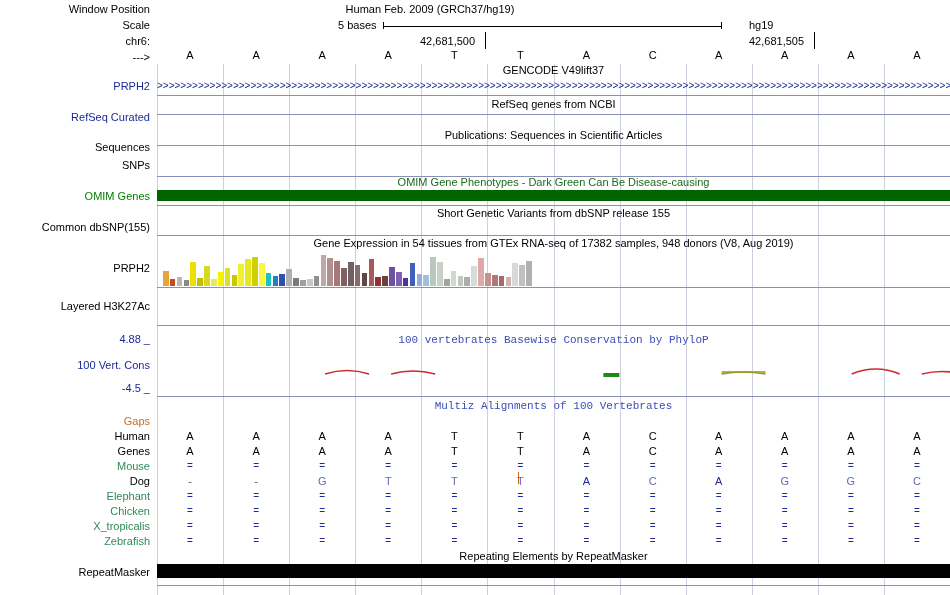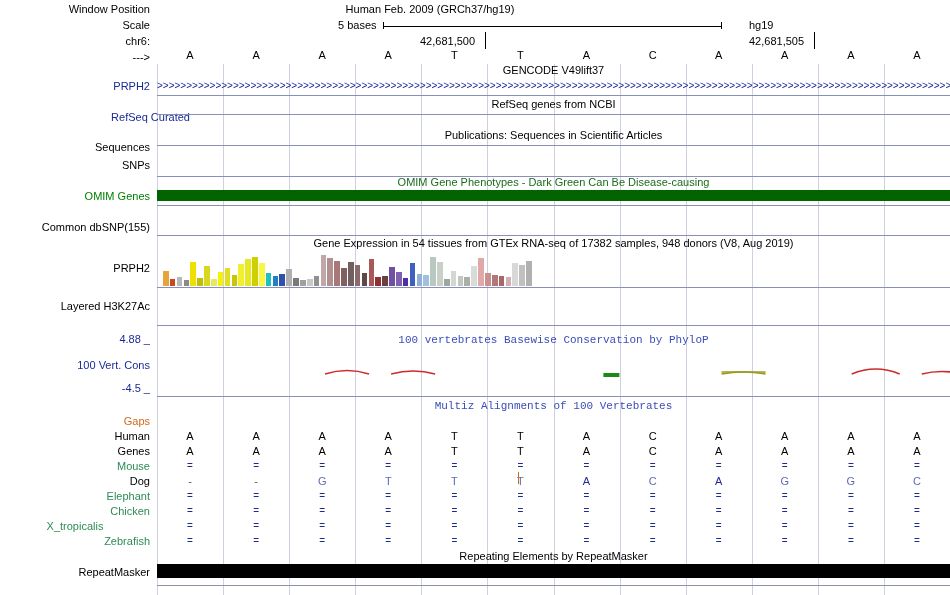--- a/index.html
+++ b/index.html
@@ -153,37 +153,38 @@
       <div class="grid-col" style="left: 594.75px; height: 531px;"></div>
       <div class="grid-col" style="left: 660.833px; height: 531px;"></div>
       <div class="grid-col" style="left: 726.917px; height: 531px;"></div>
     </div>
 
   <div class="abs lbl blue" style="left:0; top:80px; width:150px;">PRPH2</div>
   <div class="abs track-title" style="left:157px; top:64px; width:793px;">GENCODE V49lift37</div>
   <div class="abs arrowrow" style="left:157px; top:80px; width:793px; overflow:hidden;">&gt;&gt;&gt;&gt;&gt;&gt;&gt;&gt;&gt;&gt;&gt;&gt;&gt;&gt;&gt;&gt;&gt;&gt;&gt;&gt;&gt;&gt;&gt;&gt;&gt;&gt;&gt;&gt;&gt;&gt;&gt;&gt;&gt;&gt;&gt;&gt;&gt;&gt;&gt;&gt;&gt;&gt;&gt;&gt;&gt;&gt;&gt;&gt;&gt;&gt;&gt;&gt;&gt;&gt;&gt;&gt;&gt;&gt;&gt;&gt;&gt;&gt;&gt;&gt;&gt;&gt;&gt;&gt;&gt;&gt;&gt;&gt;&gt;&gt;&gt;&gt;&gt;&gt;&gt;&gt;&gt;&gt;&gt;&gt;&gt;&gt;&gt;&gt;&gt;&gt;&gt;&gt;&gt;&gt;&gt;&gt;&gt;&gt;&gt;&gt;&gt;&gt;&gt;&gt;&gt;&gt;&gt;&gt;&gt;&gt;&gt;&gt;&gt;&gt;&gt;&gt;&gt;&gt;&gt;&gt;&gt;&gt;&gt;&gt;&gt;&gt;&gt;&gt;&gt;&gt;&gt;&gt;&gt;&gt;&gt;&gt;&gt;&gt;&gt;&gt;&gt;&gt;&gt;&gt;&gt;&gt;&gt;&gt;&gt;&gt;&gt;&gt;&gt;&gt;&gt;&gt;&gt;&gt;&gt;&gt;&gt;&gt;&gt;&gt;&gt;&gt;&gt;&gt;&gt;&gt;&gt;&gt;&gt;&gt;&gt;&gt;&gt;&gt;&gt;&gt;&gt;&gt;&gt;&gt;&gt;&gt;&gt;</div>
   <div class="sep" style="left:157px; top:95px; width:793px;"></div>
 
-  <div class="abs lbl blue" style="left:0; top:111px; width:150px;margin-left:40px;">RefSeq Curated</div>
+  <div class="abs lbl blue" style="left:0; top:111px; width:150px;">RefSeq Curated</div>
   <div class="abs track-title" style="left:157px; top:98px; width:793px;">RefSeq genes from NCBI</div>
   <div class="sep" style="left:157px; top:114px; width:793px;"></div>
 
   <div class="abs lbl" style="left:0; top:141px; width:150px;">Sequences</div>
   <div class="abs track-title" style="left:157px; top:129px; width:793px;">Publications: Sequences in Scientific Articles</div>
   <div class="sep" style="left:157px; top:145px; width:793px;"></div>
 
   <div class="abs lbl" style="left:0; top:159px; width:150px;">SNPs</div>
   <div class="sep" style="left:157px; top:176px; width:793px;"></div>
 
   <div class="abs lbl green" style="left:0; top:190px; width:150px;">OMIM Genes</div>
   <div class="abs track-title green" style="left:157px; top:176px; width:793px;">OMIM Gene Phenotypes - Dark Green Can Be Disease-causing</div>
   <div class="abs omim-bar" style="left:157px; top:190px; width:793px;"></div>
   <div class="sep" style="left:157px; top:205px; width:793px;"></div>
 
   <div class="abs lbl" style="left:0; top:221px; width:150px;">Common dbSNP(155)</div>
+  <div class="abs track-title" style="left:157px; top:207px; width:793px;">Short Genetic Variants from dbSNP release 155</div>
   <div class="sep" style="left:157px; top:235px; width:793px;"></div>
 
   <div class="abs lbl" style="left:0; top:262px; width:150px;">PRPH2</div>
   <div class="abs track-title" style="left:157px; top:237px; width:793px;">Gene Expression in 54 tissues from GTEx RNA-seq of 17382 samples, 948 donors (V8, Aug 2019)</div>
   <div id="gtex-chart" class="abs" style="left:163px; top:253px; width:370px; height:33px;">
       <div class="gtex-bar" style="left: 0px; width: 5.65185px; height: 15.5px; background: rgb(232, 163, 61);"></div>
       <div class="gtex-bar" style="left: 6.85185px; width: 5.65185px; height: 6.64286px; background: rgb(201, 74, 32);"></div>
       <div class="gtex-bar" style="left: 13.7037px; width: 5.65185px; height: 8.85714px; background: rgb(184, 184, 184);"></div>
       <div class="gtex-bar" style="left: 20.5556px; width: 5.65185px; height: 5.53571px; background: rgb(138, 138, 138);"></div>
       <div class="gtex-bar" style="left: 27.4074px; width: 5.65185px; height: 24.3571px; background: rgb(240, 224, 0);"></div>
@@ -332,21 +333,21 @@
       <div class="abs align-base" style="left: 289.167px; top: 75px; width: 66.0833px; color: rgb(27, 42, 148); font-size: 10px;">=</div>
       <div class="abs align-base" style="left: 355.25px; top: 75px; width: 66.0833px; color: rgb(27, 42, 148); font-size: 10px;">=</div>
       <div class="abs align-base" style="left: 421.333px; top: 75px; width: 66.0833px; color: rgb(27, 42, 148); font-size: 10px;">=</div>
       <div class="abs align-base" style="left: 487.417px; top: 75px; width: 66.0833px; color: rgb(27, 42, 148); font-size: 10px;">=</div>
       <div class="abs align-base" style="left: 553.5px; top: 75px; width: 66.0833px; color: rgb(27, 42, 148); font-size: 10px;">=</div>
       <div class="abs align-base" style="left: 619.583px; top: 75px; width: 66.0833px; color: rgb(27, 42, 148); font-size: 10px;">=</div>
       <div class="abs align-base" style="left: 685.667px; top: 75px; width: 66.0833px; color: rgb(27, 42, 148); font-size: 10px;">=</div>
       <div class="abs align-base" style="left: 751.75px; top: 75px; width: 66.0833px; color: rgb(27, 42, 148); font-size: 10px;">=</div>
       <div class="abs align-base" style="left: 817.833px; top: 75px; width: 66.0833px; color: rgb(27, 42, 148); font-size: 10px;">=</div>
       <div class="abs align-base" style="left: 883.917px; top: 75px; width: 66.0833px; color: rgb(27, 42, 148); font-size: 10px;">=</div>
-      <div class="abs lbl" style="left: 0px; top: 90px; width: 150px; color: rgb(46, 139, 87); text-align: center;">X_tropicalis</div>
+      <div class="abs lbl" style="left: 0px; top: 90px; width: 150px; color: rgb(46, 139, 87);">X_tropicalis</div>
       <div class="abs align-base" style="left: 157px; top: 90px; width: 66.0833px; color: rgb(27, 42, 148); font-size: 10px;">=</div>
       <div class="abs align-base" style="left: 223.083px; top: 90px; width: 66.0833px; color: rgb(27, 42, 148); font-size: 10px;">=</div>
       <div class="abs align-base" style="left: 289.167px; top: 90px; width: 66.0833px; color: rgb(27, 42, 148); font-size: 10px;">=</div>
       <div class="abs align-base" style="left: 355.25px; top: 90px; width: 66.0833px; color: rgb(27, 42, 148); font-size: 10px;">=</div>
       <div class="abs align-base" style="left: 421.333px; top: 90px; width: 66.0833px; color: rgb(27, 42, 148); font-size: 10px;">=</div>
       <div class="abs align-base" style="left: 487.417px; top: 90px; width: 66.0833px; color: rgb(27, 42, 148); font-size: 10px;">=</div>
       <div class="abs align-base" style="left: 553.5px; top: 90px; width: 66.0833px; color: rgb(27, 42, 148); font-size: 10px;">=</div>
       <div class="abs align-base" style="left: 619.583px; top: 90px; width: 66.0833px; color: rgb(27, 42, 148); font-size: 10px;">=</div>
       <div class="abs align-base" style="left: 685.667px; top: 90px; width: 66.0833px; color: rgb(27, 42, 148); font-size: 10px;">=</div>
       <div class="abs align-base" style="left: 751.75px; top: 90px; width: 66.0833px; color: rgb(27, 42, 148); font-size: 10px;">=</div>

